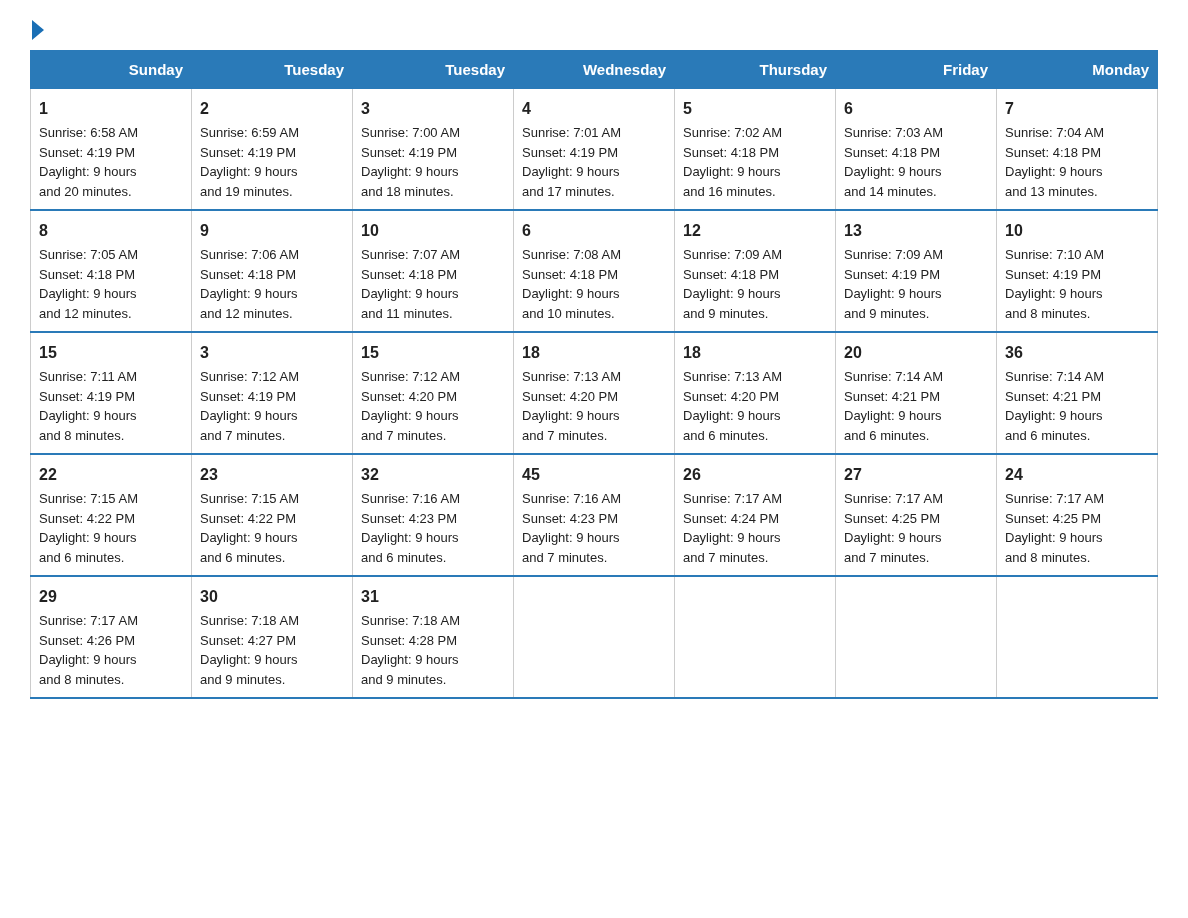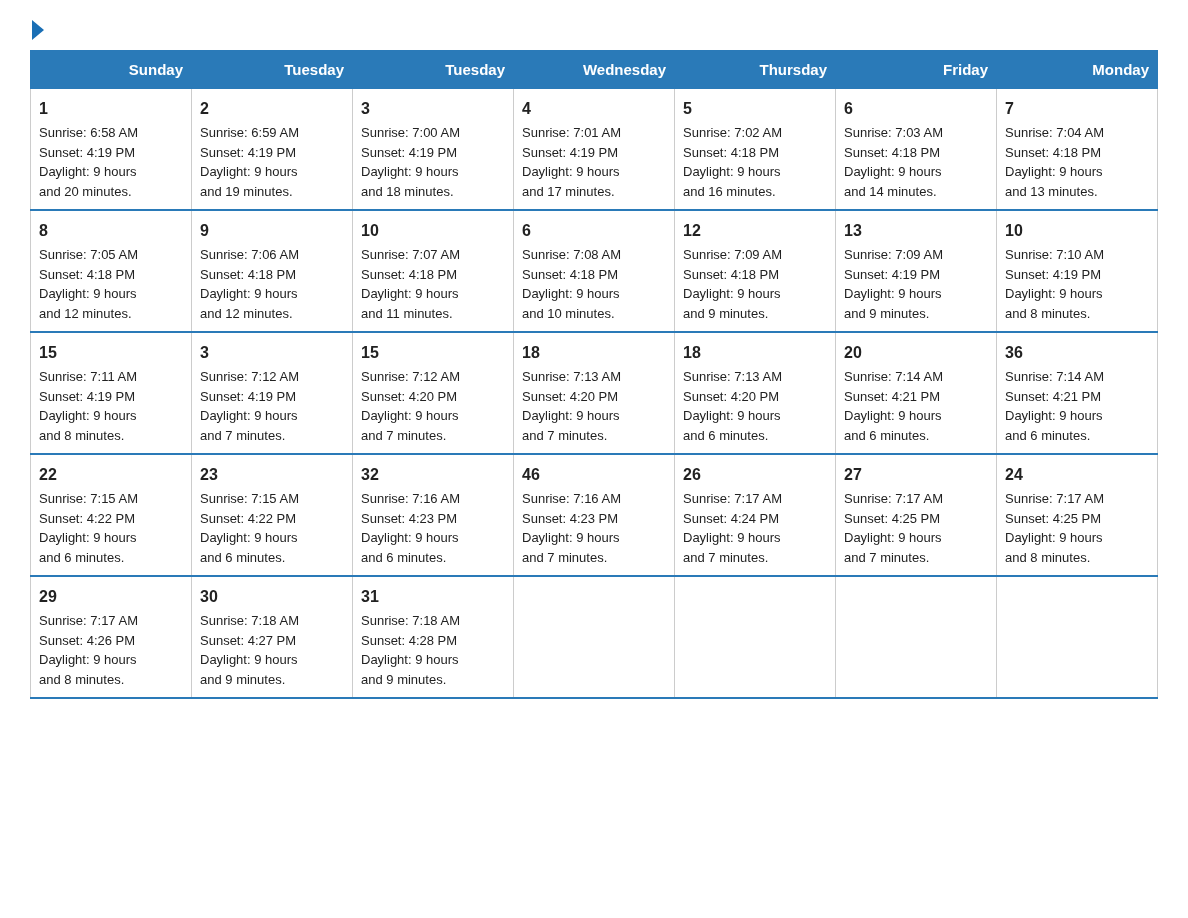--- a/index.html
+++ b/index.html
@@ -149,21 +149,21 @@
         <td><span class="day-num">15</span><span class="day-info">Sunrise: 7:12 AM<br>Sunset: 4:20 PM<br>Daylight: 9 hours<br>and 7 minutes.</span></td>
         <td><span class="day-num">18</span><span class="day-info">Sunrise: 7:13 AM<br>Sunset: 4:20 PM<br>Daylight: 9 hours<br>and 7 minutes.</span></td>
         <td><span class="day-num">18</span><span class="day-info">Sunrise: 7:13 AM<br>Sunset: 4:20 PM<br>Daylight: 9 hours<br>and 6 minutes.</span></td>
         <td><span class="day-num">20</span><span class="day-info">Sunrise: 7:14 AM<br>Sunset: 4:21 PM<br>Daylight: 9 hours<br>and 6 minutes.</span></td>
         <td><span class="day-num">36</span><span class="day-info">Sunrise: 7:14 AM<br>Sunset: 4:21 PM<br>Daylight: 9 hours<br>and 6 minutes.</span></td>
       </tr>
       <tr>
         <td><span class="day-num">22</span><span class="day-info">Sunrise: 7:15 AM<br>Sunset: 4:22 PM<br>Daylight: 9 hours<br>and 6 minutes.</span></td>
         <td><span class="day-num">23</span><span class="day-info">Sunrise: 7:15 AM<br>Sunset: 4:22 PM<br>Daylight: 9 hours<br>and 6 minutes.</span></td>
         <td><span class="day-num">32</span><span class="day-info">Sunrise: 7:16 AM<br>Sunset: 4:23 PM<br>Daylight: 9 hours<br>and 6 minutes.</span></td>
-        <td><span class="day-num">46</span><span class="day-info">Sunrise: 7:16 AM<br>Sunset: 4:23 PM<br>Daylight: 9 hours<br>and 7 minutes.</span></td>
+        <td><span class="day-num">45</span><span class="day-info">Sunrise: 7:16 AM<br>Sunset: 4:23 PM<br>Daylight: 9 hours<br>and 7 minutes.</span></td>
         <td><span class="day-num">26</span><span class="day-info">Sunrise: 7:17 AM<br>Sunset: 4:24 PM<br>Daylight: 9 hours<br>and 7 minutes.</span></td>
         <td><span class="day-num">27</span><span class="day-info">Sunrise: 7:17 AM<br>Sunset: 4:25 PM<br>Daylight: 9 hours<br>and 7 minutes.</span></td>
         <td><span class="day-num">24</span><span class="day-info">Sunrise: 7:17 AM<br>Sunset: 4:25 PM<br>Daylight: 9 hours<br>and 8 minutes.</span></td>
       </tr>
       <tr>
         <td><span class="day-num">29</span><span class="day-info">Sunrise: 7:17 AM<br>Sunset: 4:26 PM<br>Daylight: 9 hours<br>and 8 minutes.</span></td>
         <td><span class="day-num">30</span><span class="day-info">Sunrise: 7:18 AM<br>Sunset: 4:27 PM<br>Daylight: 9 hours<br>and 9 minutes.</span></td>
         <td><span class="day-num">31</span><span class="day-info">Sunrise: 7:18 AM<br>Sunset: 4:28 PM<br>Daylight: 9 hours<br>and 9 minutes.</span></td>
         <td class="empty"></td>
         <td class="empty"></td>

